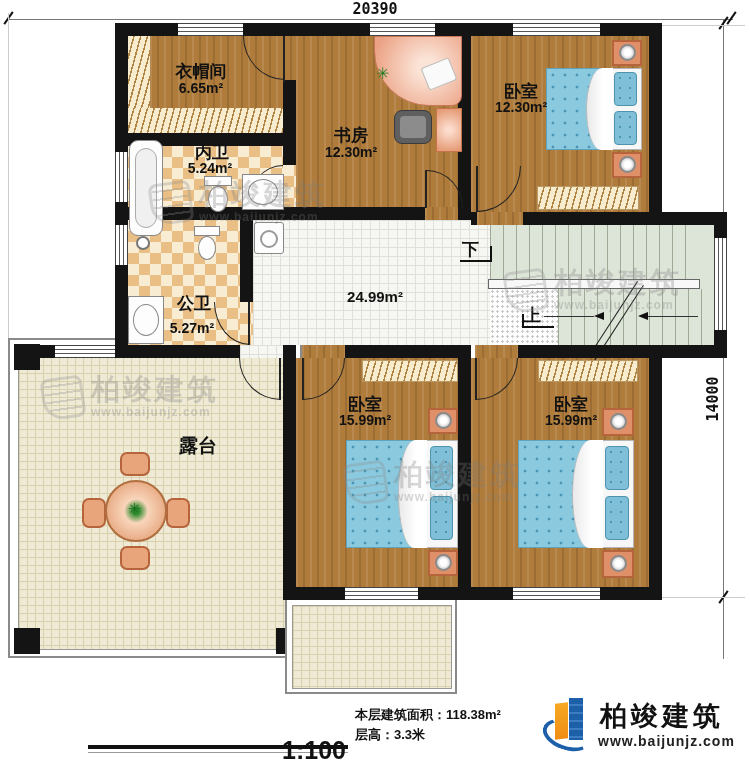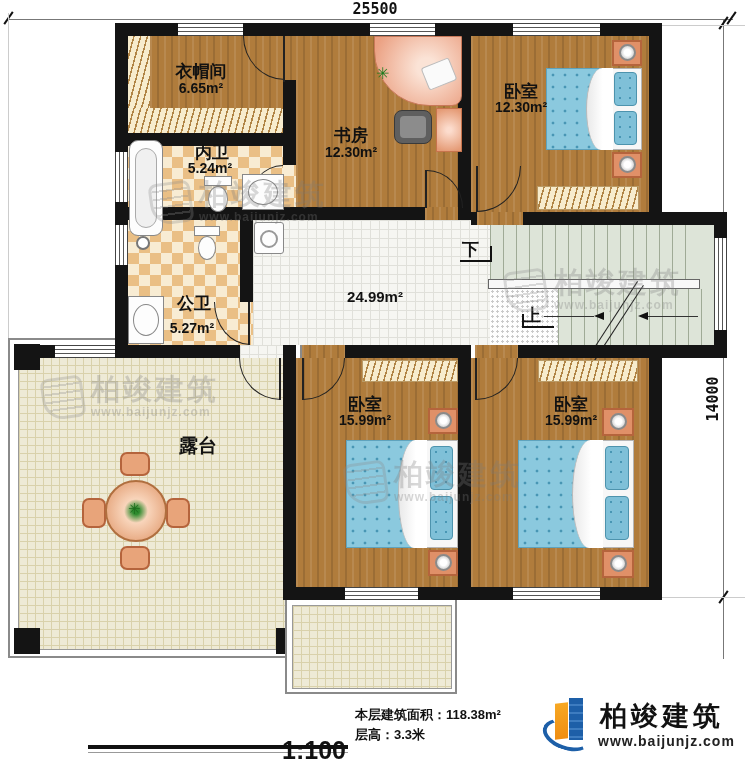--- a/index.html
+++ b/index.html
@@ -53,21 +53,21 @@
   .tb-scale{font-size:25px;font-weight:bold;margin-top:28px;}
   .tb-info{font-size:13px;font-weight:bold;}
   .brand-name{font-size:27px;font-weight:bold;letter-spacing:4px;}
   .brand-url{font-size:14px;font-weight:bold;letter-spacing:1px;color:#222;}
 </style>
 </head>
 <body>
 
 <div id="stage">
 
-  <div class="abs dimtext" style="left:330px;top:0px;width:90px;">25500</div>
+  <div class="abs dimtext" style="left:330px;top:0px;width:90px;">20390</div>
   <div class="abs" style="left:8px;top:19px;width:725px;height:1px;background:#777;"></div>
   <div class="abs" style="left:1px;top:17px;width:15px;height:2px;background:#111;transform:rotate(-55deg);"></div>
   <div class="abs" style="left:724px;top:17px;width:15px;height:2px;background:#111;transform:rotate(-55deg);"></div>
   <div class="abs" style="left:723px;top:19px;width:1px;height:640px;background:#777;"></div>
   <div class="abs" style="left:716px;top:22px;width:15px;height:2px;background:#111;transform:rotate(-55deg);"></div>
   <div class="abs" style="left:716px;top:596px;width:15px;height:2px;background:#111;transform:rotate(-55deg);"></div>
   <div class="abs dimtext" style="left:683px;top:390px;width:60px;transform:rotate(-90deg);">14000</div>
   <div class="abs" style="left:8px;top:13px;width:1px;height:325px;background:#ccc;"></div>
   <div class="abs" style="left:662px;top:25px;width:83px;height:1px;background:#ccc;"></div>
   <div class="abs" style="left:662px;top:597px;width:83px;height:1px;background:#ccc;"></div>

